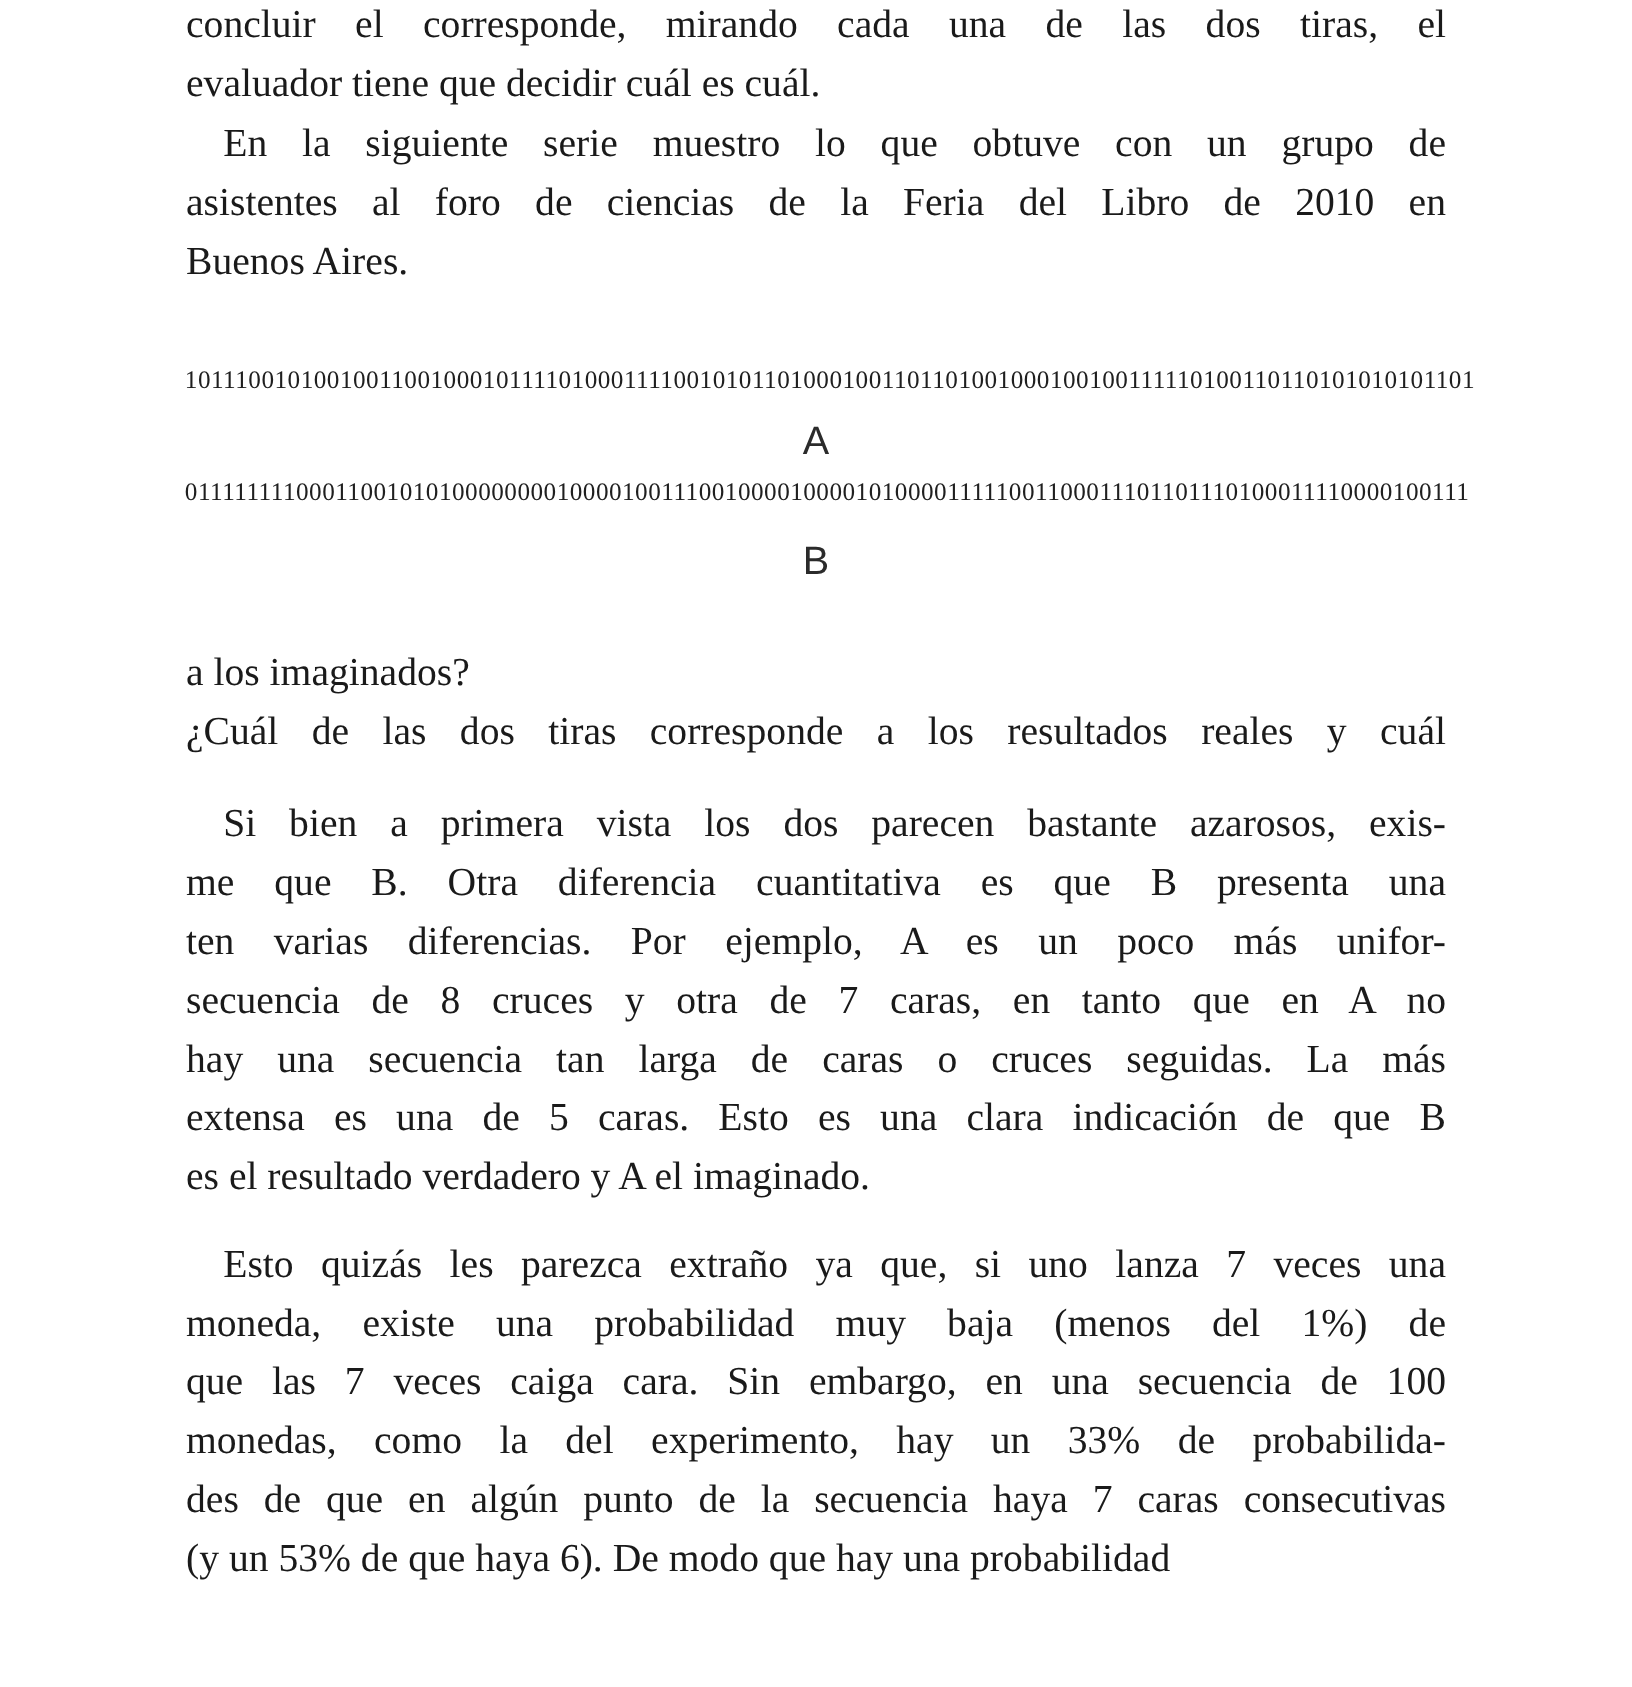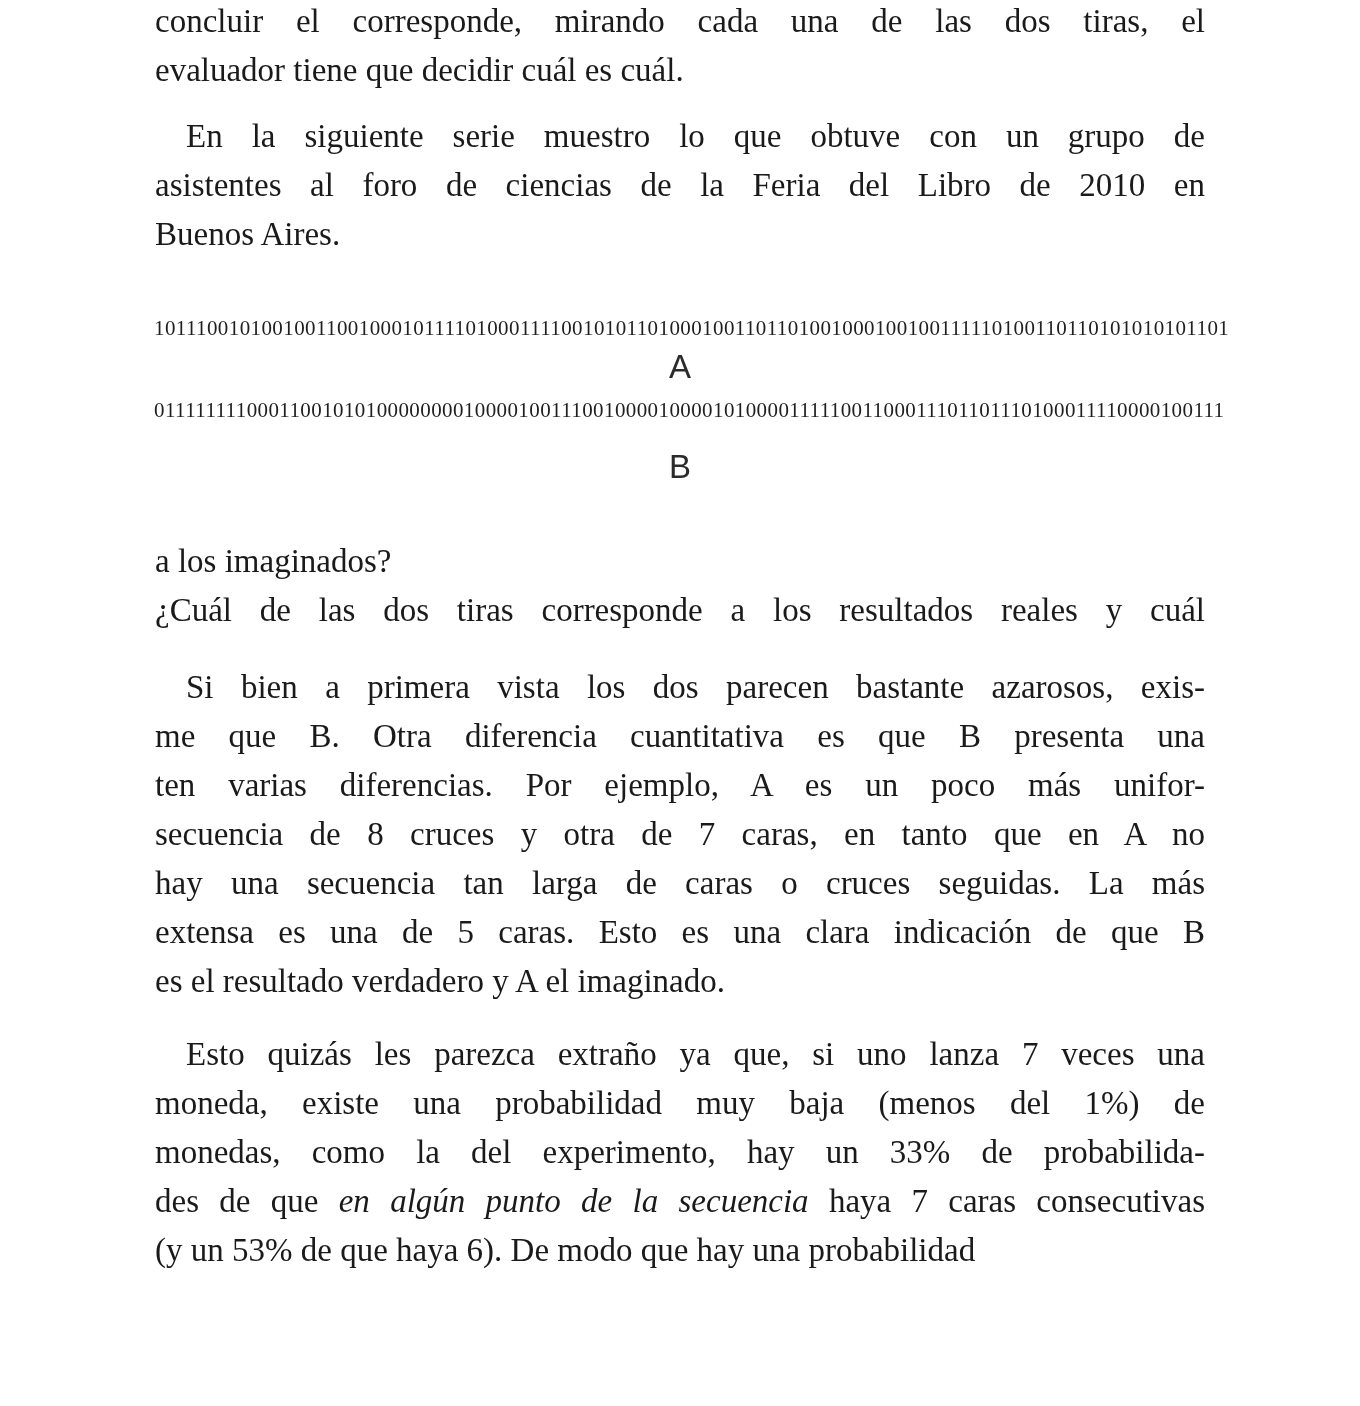--- a/index.html
+++ b/index.html
@@ -14,21 +14,21 @@
   .para {
     position: absolute;
     left: 155px;
     width: 1050px;
     font-size: 33px;
     line-height: 49px;
   }
   .line { text-align: justify; text-align-last: justify; }
   .line.last { text-align-last: left; }
   .line.indent { text-indent: 31px; }
-  .ital { font-style: italic; }
+  .ital { }
   .seq {
     position: absolute;
     left: 154px;
     width: 1092px;
     font-family: "Liberation Serif", serif;
     font-size: 21px;
     line-height: 30px;
     letter-spacing: 0.4px;
     white-space: nowrap;
     color: #1f1f1f;
@@ -44,27 +44,27 @@
     color: #2b2b2b;
   }
 </style>
 </head>
 <body>
 
 <div class="para" style="top:-3px">
     <div class="line"><span>concluir el corresponde, mirando cada una de las dos tiras, el</span></div>
     <div class="line last"><span>evaluador tiene que decidir cuál es cuál.</span></div>
   </div>
-<div class="para" style="top:112px">
+<div class="para" style="top:96px">
     <div class="line indent"><span>En la siguiente serie muestro lo que obtuve con un grupo de</span></div>
     <div class="line"><span>asistentes al foro de ciencias de la Feria del Libro de 2010 en</span></div>
     <div class="line last"><span>Buenos Aires.</span></div>
   </div>
 
-<div class="seq" style="top:313px">1011100101001001100100010111101000111100101011010001001101101001000100100111110100110110101010101101</div>
+<div class="seq" style="top:301px">1011100101001001100100010111101000111100101011010001001101101001000100100111110100110110101010101101</div>
 <div class="seq-label" style="top:347px">A</div>
 
 <div class="seq" style="top:395px">0111111110001100101010000000010000100111001000010000101000011111001100011101101110100011110000100111</div>
 <div class="seq-label" style="top:447px">B</div>
 
 <div class="para" style="top:537px">
     <div class="line last"><span>a los imaginados?</span></div>
     <div class="line"><span>¿Cuál de las dos tiras corresponde a los resultados reales y cuál</span></div>
   </div>
 <div class="para" style="top:663px">
@@ -72,16 +72,17 @@
     <div class="line"><span>me que B. Otra diferencia cuantitativa es que B presenta una</span></div>
     <div class="line"><span>ten varias diferencias. Por ejemplo, A es un poco más unifor-</span></div>
     <div class="line"><span>secuencia de 8 cruces y otra de 7 caras, en tanto que en A no</span></div>
     <div class="line"><span>hay una secuencia tan larga de caras o cruces seguidas. La más</span></div>
     <div class="line"><span>extensa es una de 5 caras. Esto es una clara indicación de que B</span></div>
     <div class="line last"><span>es el resultado verdadero y A el imaginado.</span></div>
   </div>
 <div class="para" style="top:1030px">
     <div class="line indent"><span>Esto quizás les parezca extraño ya que, si uno lanza 7 veces una</span></div>
     <div class="line"><span>moneda, existe una probabilidad muy baja (menos del 1%) de</span></div>
+    <div class="line"><span>que las 7 veces caiga cara. Sin embargo, en una secuencia de 100</span></div>
     <div class="line"><span>monedas, como la del experimento, hay un 33% de probabilida-</span></div>
     <div class="line"><span>des de que </span><span class="ital">en algún punto de la secuencia</span><span> haya 7 caras consecutivas</span></div>
     <div class="line last"><span>(y un 53% de que haya 6). De modo que hay una probabilidad</span></div>
   </div>
 
 </body></html>

